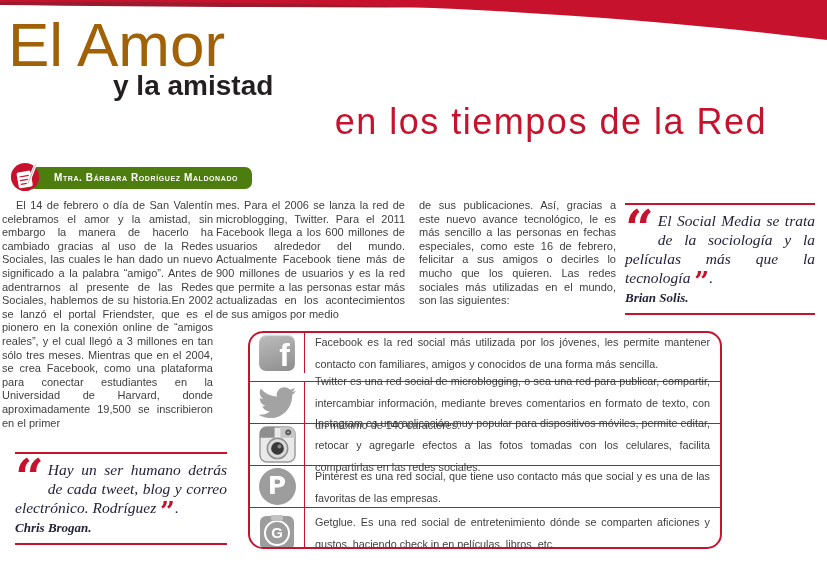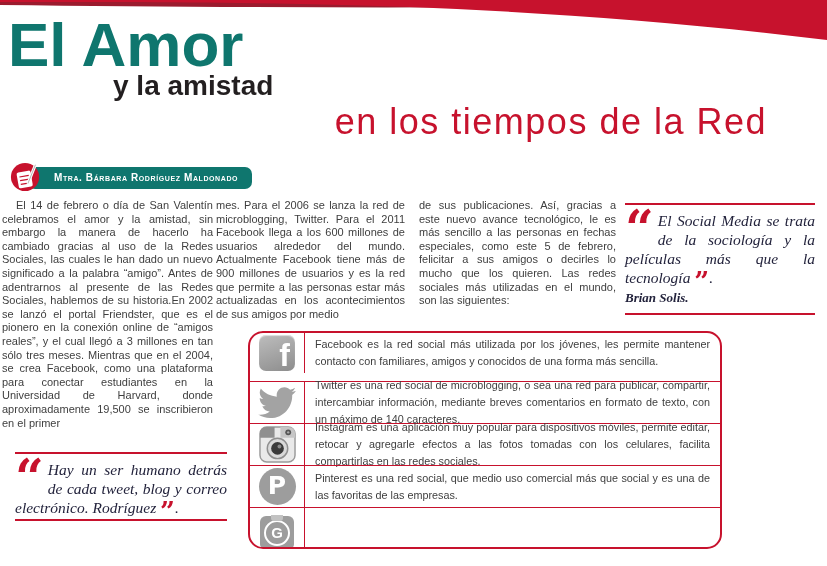--- a/index.html
+++ b/index.html
@@ -3,31 +3,31 @@
 <meta charset="utf-8">
 <style>
   html,body{margin:0;padding:0;background:#fff;}
   .page{position:relative;width:827px;height:566px;background:#fff;overflow:hidden;
         font-family:"Liberation Sans",sans-serif;}
 
   
   .wave{position:absolute;top:0;left:0;width:827px;height:48px;}
 
   
-  .title1{position:absolute;left:8px;top:14px;font-size:62px;font-weight:700;
-          color:#0f766e;letter-spacing:0;line-height:1;}
+  .title1{position:absolute;left:8px;top:14px;font-size:62px;font-weight:400;
+          color:#a16207;letter-spacing:0;line-height:1;}
   .title2{position:absolute;left:113px;top:72px;font-size:28px;font-weight:700;
           color:#231f20;line-height:1;}
   .title3{position:absolute;right:60px;top:104px;font-size:36px;font-weight:400;
           color:#c7122d;letter-spacing:1.5px;line-height:1;margin-left:16px;}
 
   
   .badge{position:absolute;left:10px;top:161px;height:32px;}
   .badge .pill{position:absolute;left:18px;top:6px;height:22px;line-height:22px;
-          background:#0f766e;color:#fff;border-radius:7px;padding:0 14px 0 26px;
+          background:#4d7c0f;color:#fff;border-radius:7px;padding:0 14px 0 26px;
           font-size:10px;font-weight:700;font-variant:small-caps;letter-spacing:.6px;
           white-space:nowrap;}
   .badge .circ{position:absolute;left:0;top:0;width:32px;height:32px;}
 
   
   .col{position:absolute;top:199px;font-size:11px;line-height:13.6px;color:#3e3e3e;
        text-align:justify;}
   .col p{margin:0;}
   .col1{left:2px;width:211px;}
   .col1 p{text-indent:14px;}
@@ -52,21 +52,21 @@
   
   .stable{position:absolute;left:248px;top:331px;width:474px;height:218px;
         border:2px solid #c7122d;border-radius:15px;overflow:hidden;background:#fff;
         display:flex;flex-direction:column;box-sizing:border-box;}
   .srow{display:flex;flex:0 0 auto;}
   .srow + .srow{border-top:1.5px solid #c7122d;}
   .r1{height:40px;}.r2{height:41px;margin-top:8px;}.r3{height:41px;}.r4{height:41px;}.r5{height:49px;}
   .icell{width:54px;flex:0 0 54px;border-right:1.5px solid #c7122d;
         display:flex;align-items:center;justify-content:center;}
   .tcell{flex:1;display:flex;align-items:center;padding:1px 10px;
-        font-size:10.8px;line-height:17px;color:#3e3e3e;text-align:justify;}
+        font-size:10.8px;line-height:22px;color:#3e3e3e;text-align:justify;}
   .tcell p{margin:0;}
 
   
   .icon{display:block;}
   .fb{width:36px;height:36px;border-radius:7px;position:relative;overflow:hidden;
       background:linear-gradient(160deg,#bdbdbd 0%,#8d8d8d 100%);
       box-shadow:inset 0 1px 1px rgba(255,255,255,.6);}
   .fb span{position:absolute;right:5px;top:3px;color:#fff;font-weight:700;
       font-size:32px;line-height:34px;font-family:"Liberation Sans",sans-serif;}
   .pin{width:37px;height:37px;border-radius:50%;background:#9d9d9d;
@@ -110,37 +110,38 @@
     </svg>
   </div>
 
   <div class="col col1">
     <p>El 14 de febrero o día de San Valentín celebramos el amor y la amistad, sin embargo la manera de hacerlo ha cambiado gracias al uso de la Redes Sociales, las cuales le han dado un nuevo significado a la palabra “amigo”. Antes de adentrarnos al presente de las Redes Sociales, hablemos de su historia.En 2002 se lanzó el portal Friendster, que es el pionero en la conexión online de “amigos reales”, y el cual llegó a 3 millones en tan sólo tres meses. Mientras que en el 2004, se crea Facebook, como una plataforma para conectar estudiantes en la Universidad de Harvard, donde aproximadamente 19,500 se inscribieron en el primer</p>
   </div>
   <div class="col col2">
     <p>mes. Para el 2006 se lanza la red de microblogging, Twitter. Para el 2011 Facebook llega a los 600 millones de usuarios alrededor del mundo. Actualmente Facebook tiene más de 900 millones de usuarios y es la red que permite a las personas estar más actualizadas en los acontecimientos de sus amigos por medio</p>
   </div>
   <div class="col col3">
-    <p>de sus publicaciones. Así, gracias a este nuevo avance tecnológico, le es más sencillo a las personas en fechas especiales, como este 5 de febrero, felicitar a sus amigos o decirles lo mucho que los quieren.  Las redes sociales más utilizadas en el mundo, son las siguientes:</p>
+    <p>de sus publicaciones. Así, gracias a este nuevo avance tecnológico, le es más sencillo a las personas en fechas especiales, como este 16 de febrero, felicitar a sus amigos o decirles lo mucho que los quieren.  Las redes sociales más utilizadas en el mundo, son las siguientes:</p>
   </div>
 
   <div class="quote quote-right">
     <div class="rule"></div>
     <div class="body">
       <span class="qopen">“</span><span>El Social Media se trata de la sociología y la películas más que la tecnología </span><span class="qclose">”</span><span>.</span>
     </div>
     <div class="who">Brian Solis.</div>
     <div class="rule"></div>
   </div>
 
   <div class="quote quote-left">
     <div class="rule"></div>
     <div class="body">
       <span class="qopen">“</span><span>Hay un ser humano detrás de cada tweet, blog y correo electrónico. Rodríguez </span><span class="qclose">”</span><span>.</span>
     </div>
+    <div class="who">Chris Brogan.</div>
     <div class="rule"></div>
   </div>
 
   <div class="stable">
 
     <div class="srow r1">
       <div class="icell">
         <div class="fb icon">
             <span>f</span>
           </div>
@@ -179,29 +180,32 @@
       </div>
     </div>
 
     <div class="srow r4">
       <div class="icell">
         <div class="pin icon">
             <span>P</span>
           </div>
       </div>
       <div class="tcell">
-        <p>Pinterest es una red social, que medio uso comercial más que social y es una de las favoritas de las empresas.</p>
+        <p>Pinterest es una red social, que tiene uso contacto más que social y es una de las favoritas de las empresas.</p>
       </div>
     </div>
 
     <div class="srow r5">
       <div class="icell">
         <div class="gg icon">
           <div class="clipTab"></div>
           <div class="ring">
               <span>G</span>
             </div>
         </div>
       </div>
+      <div class="tcell">
+        <p>Getglue. Es una red social de entretenimiento dónde se comparten  aficiones y gustos, haciendo check in en películas, libros, etc.</p>
+      </div>
     </div>
 
   </div>
 </div>
 
 </body></html>

